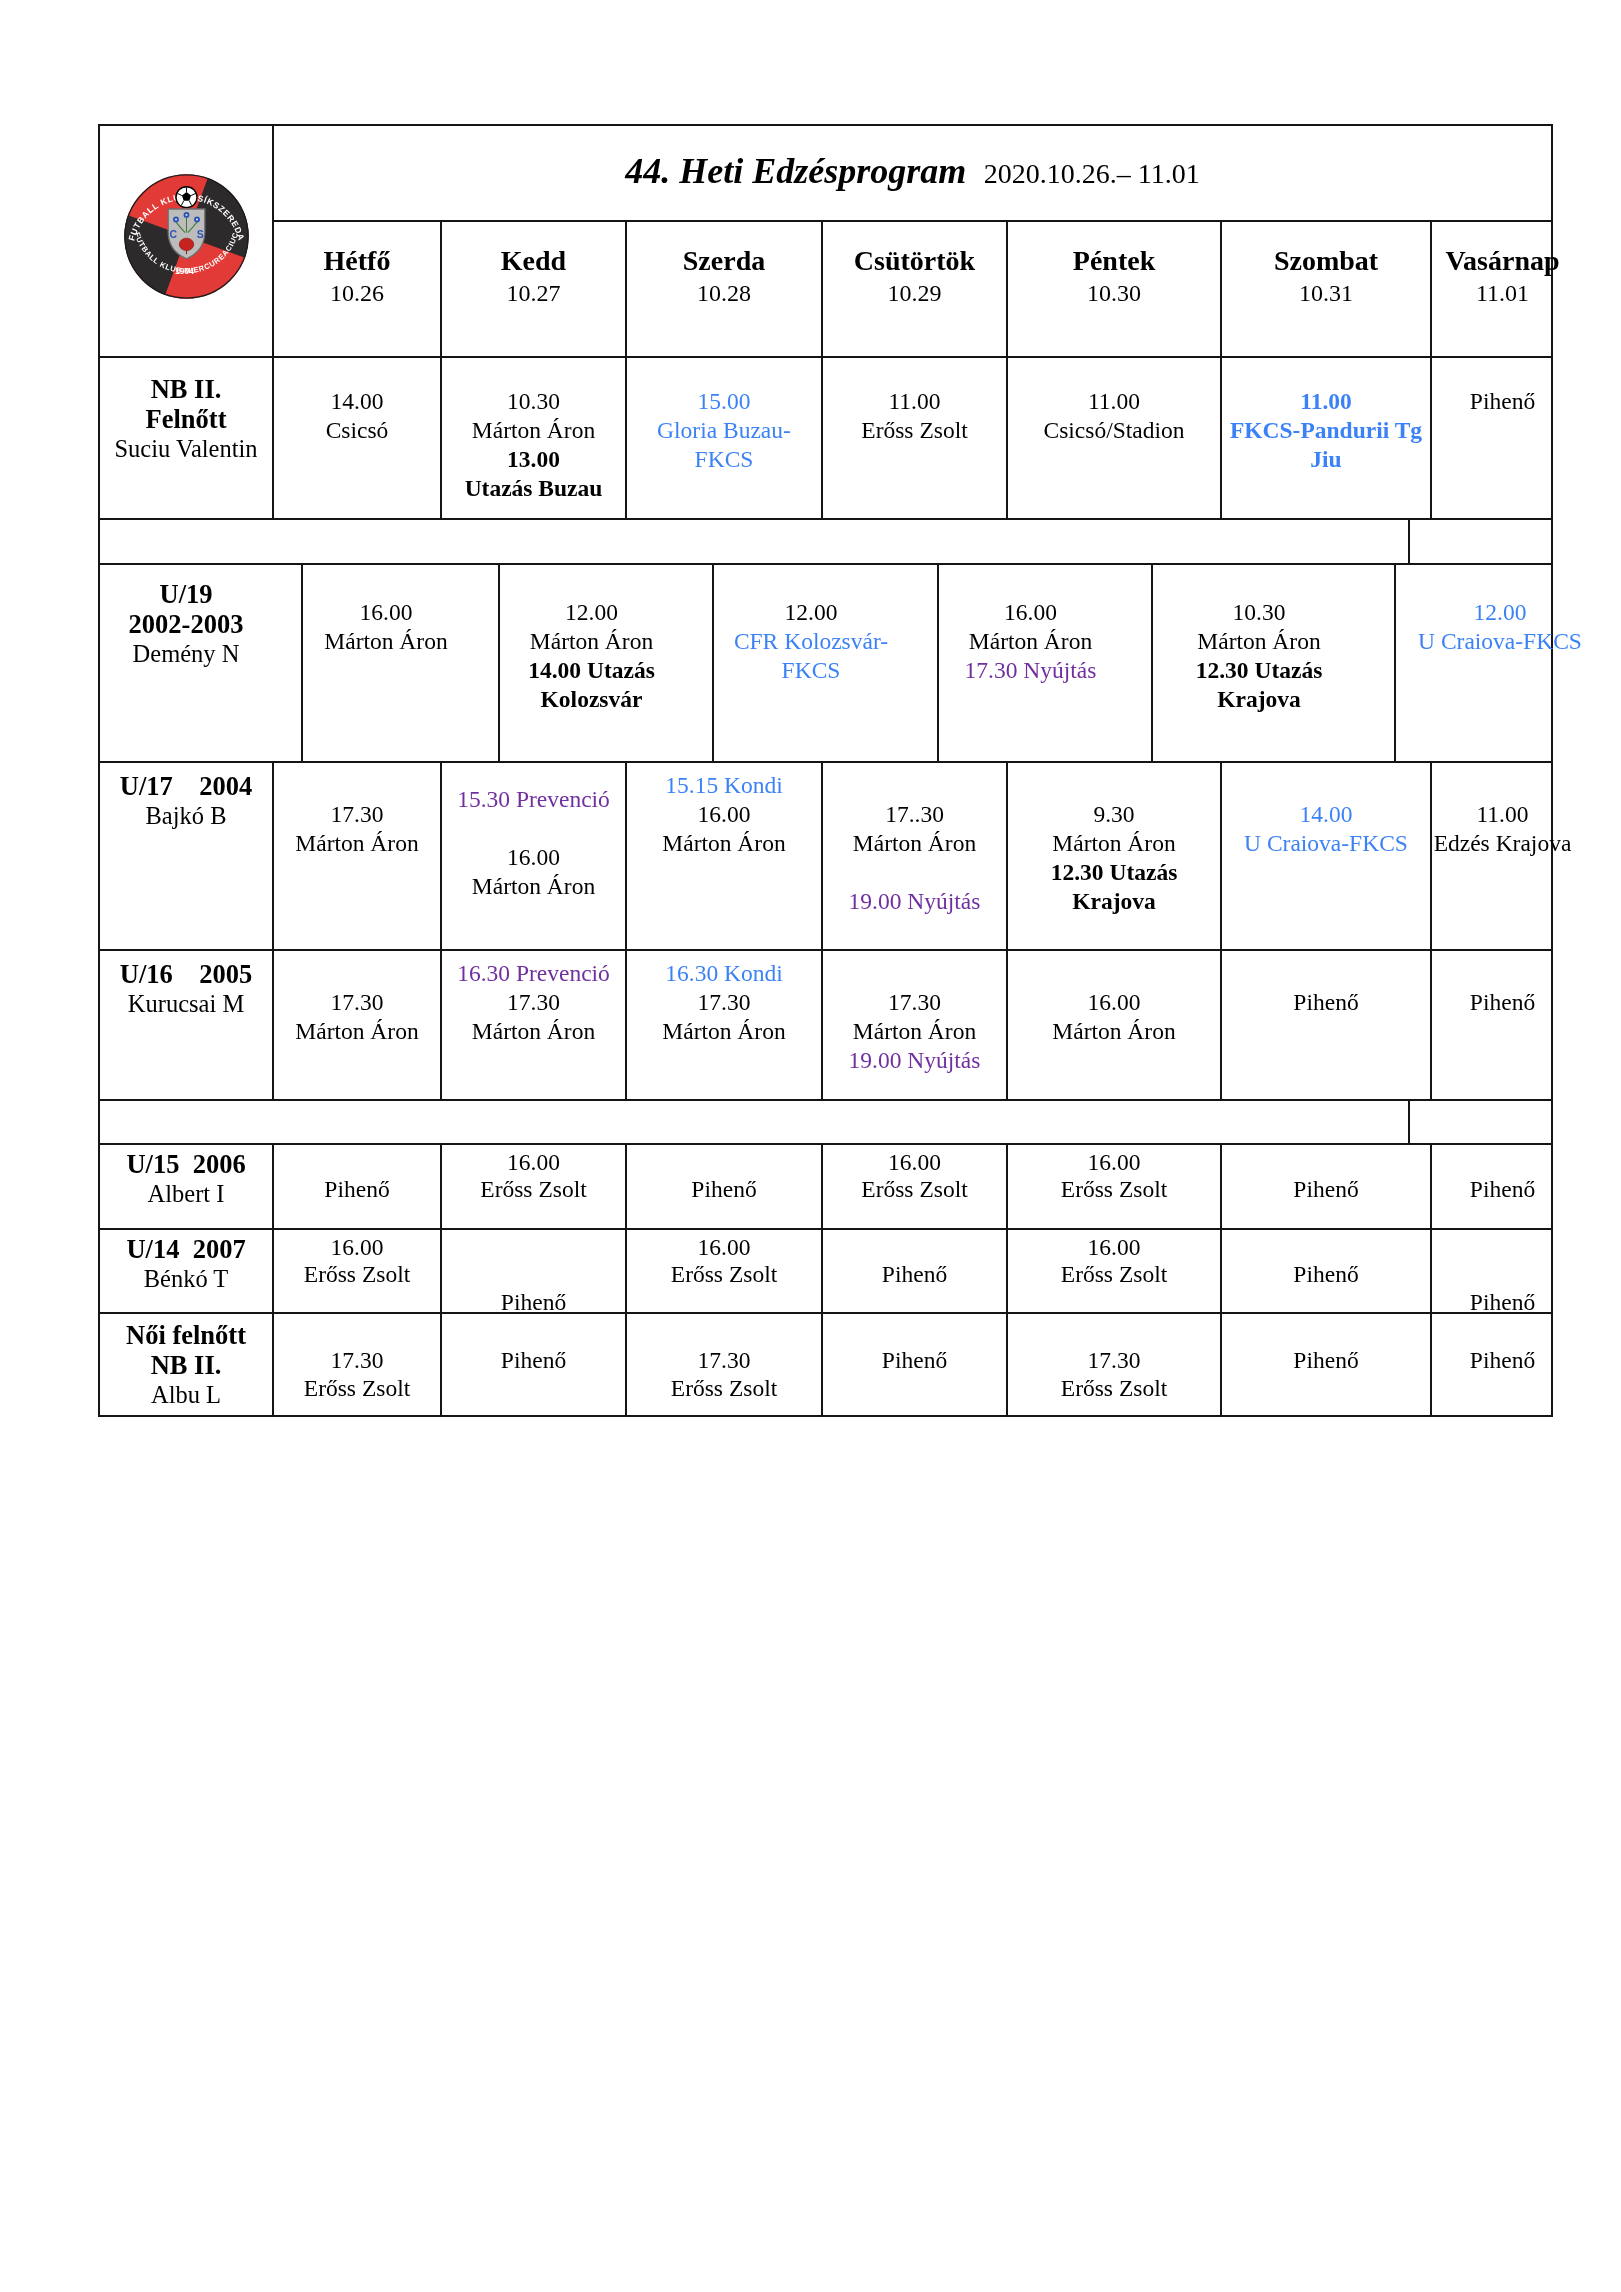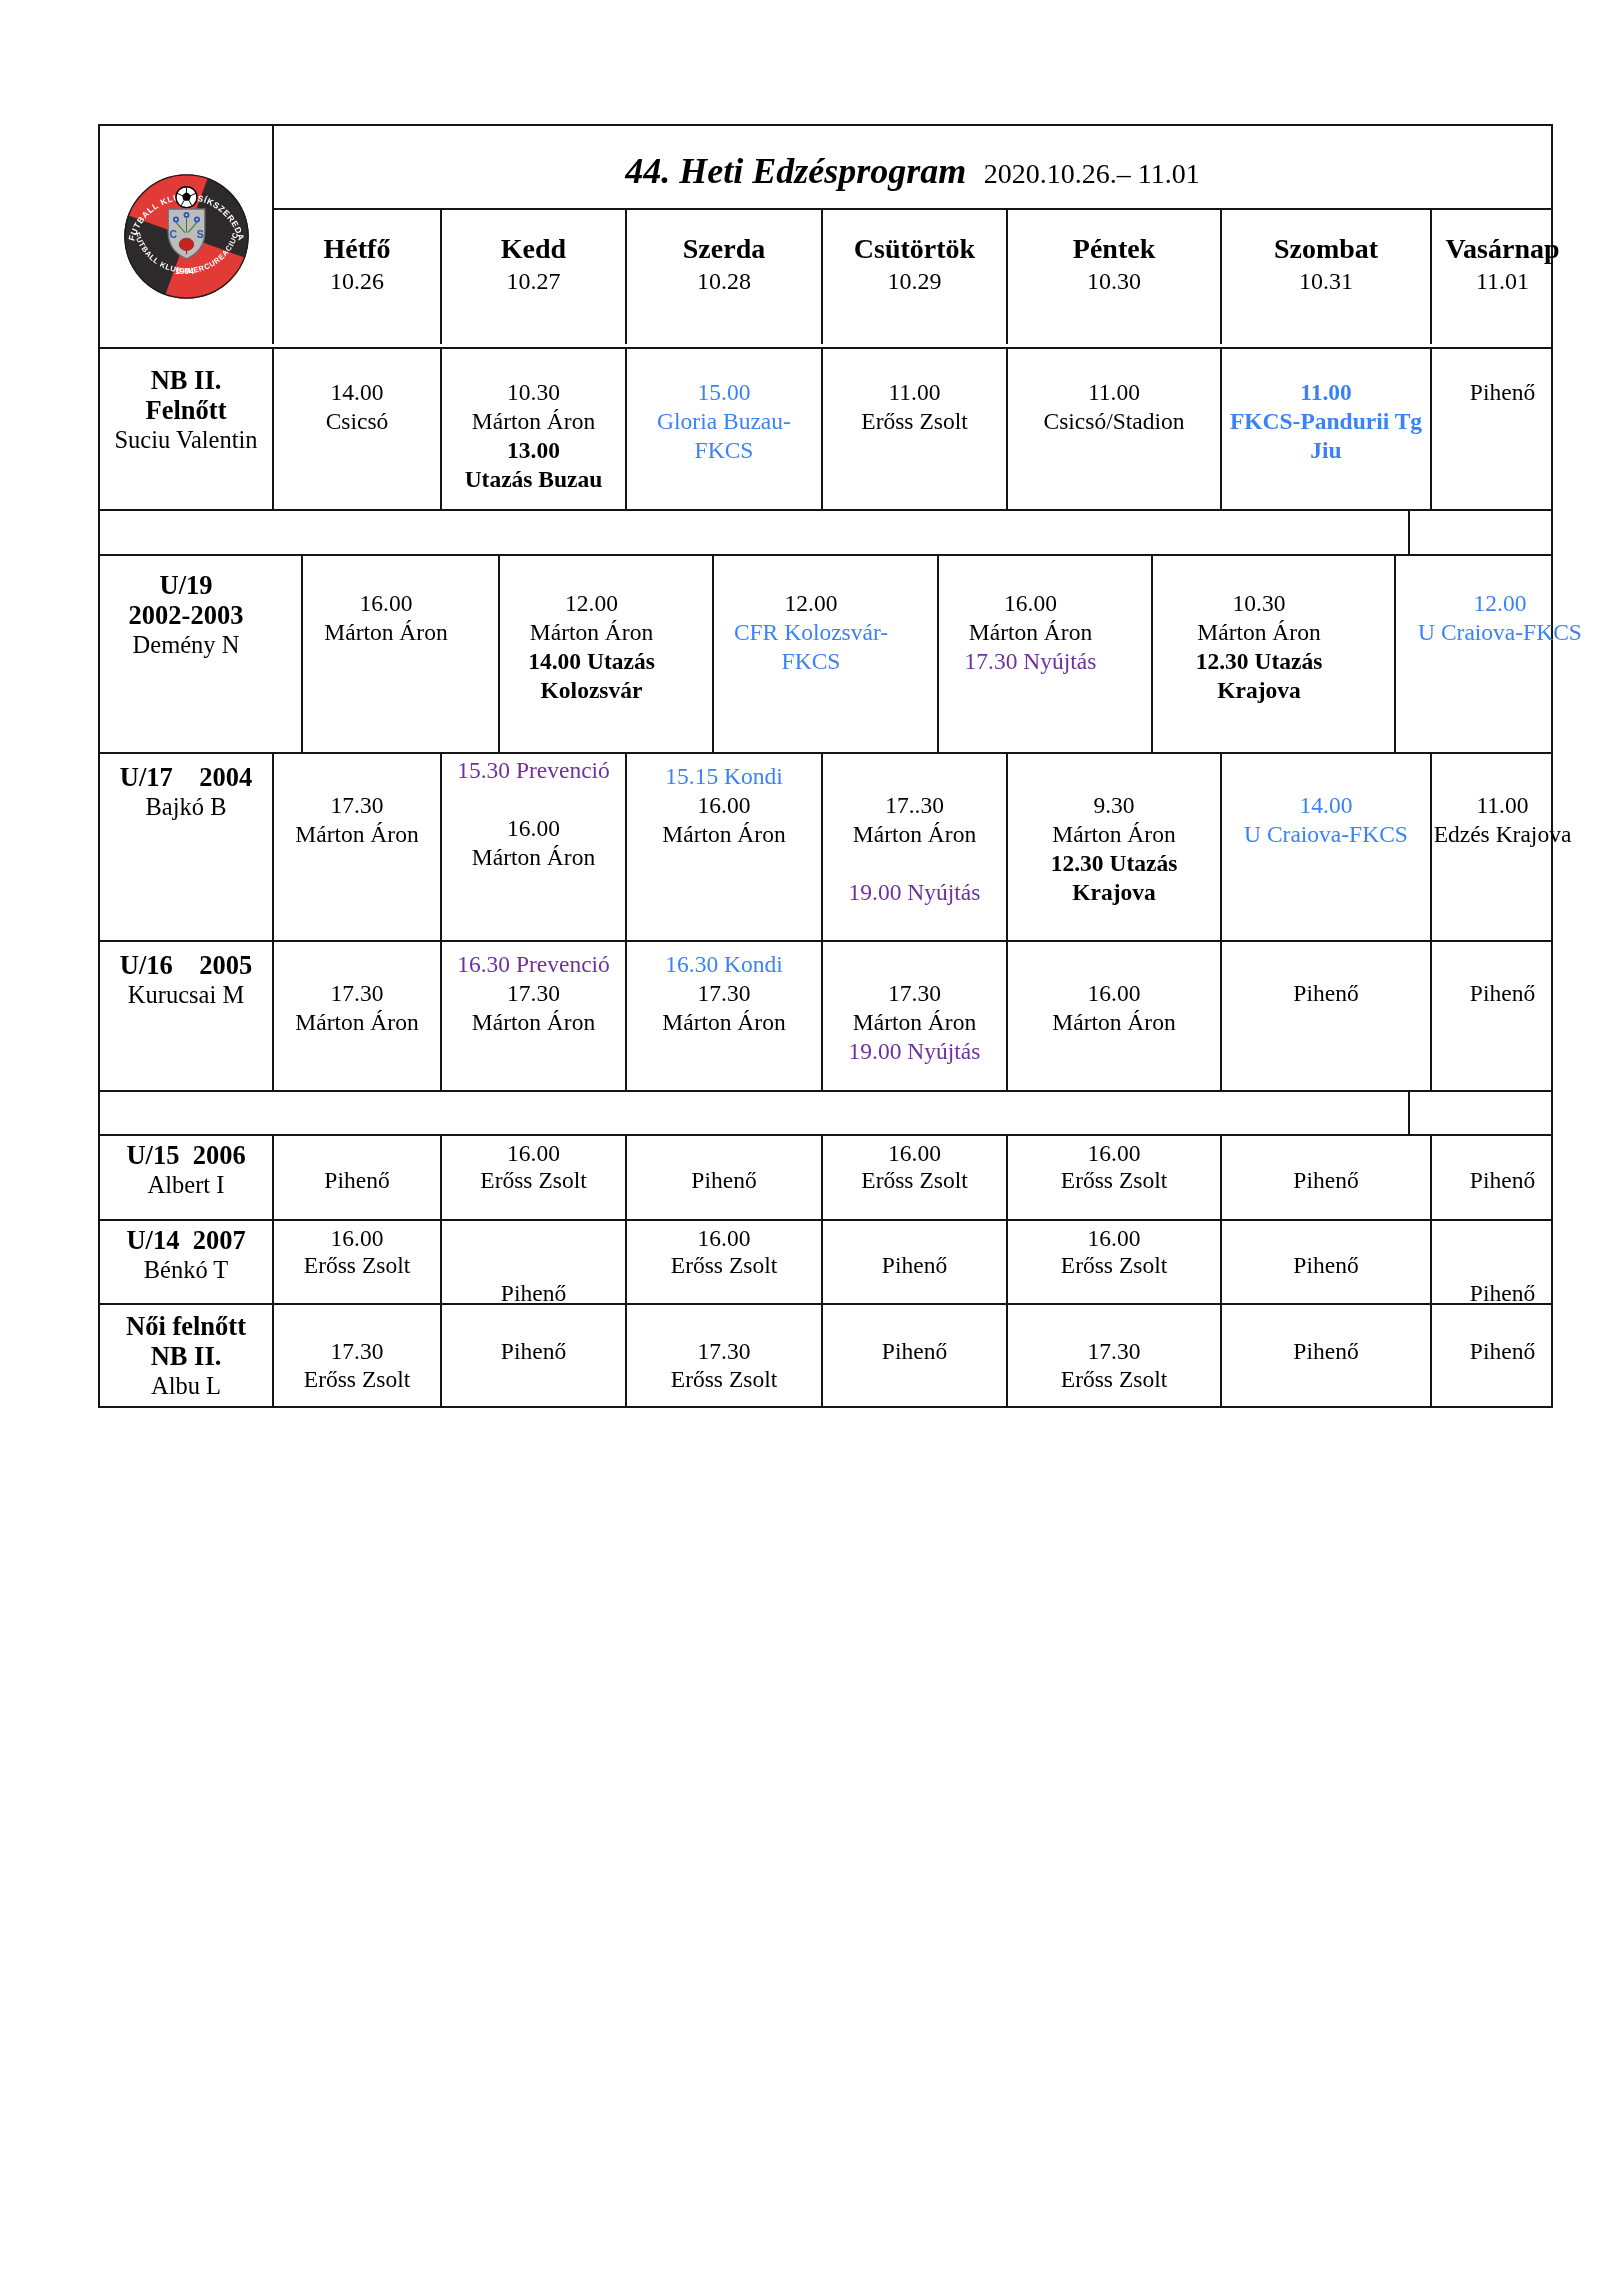--- a/index.html
+++ b/index.html
@@ -11,21 +11,21 @@
     position:absolute;left:98px;top:124px;width:1451px;
     border:2.9px solid #151515;box-sizing:content-box;background:#fff;
   }
   .header-band{display:flex;}
   .logo-cell{
     width:172px;height:221px;flex:0 0 auto;box-sizing:border-box;
     display:flex;align-items:center;justify-content:center;
   }
   .header-right{width:1279px;flex:0 0 auto;}
   .title-row{
-    height:84px;box-sizing:border-box;
+    height:96px;box-sizing:border-box;
     border-left:2px solid #151515;border-bottom:2px solid #151515;
     display:flex;justify-content:center;align-items:baseline;padding-top:23.5px;
   }
   .title-main{font-weight:bold;font-style:italic;font-size:36px;}
   .title-date{font-size:28px;margin-left:17.6px;}
   .days-row{display:flex;height:134px;}
   .days-row .cell{
     box-sizing:border-box;border-left:2px solid #151515;flex:0 0 auto;
     text-align:center;padding-top:21.6px;
   }
@@ -232,21 +232,21 @@
       <div class="row" style="height: 188px;">
         <div class="cell label-cell c0" style="padding-top: 7.8px;">
           <div class="lln lb">U/17&nbsp;&nbsp;&nbsp;&nbsp;2004</div>
           <div class="lln">Bajkó B</div>
         </div>
         <div class="cell day-cell c1" style="padding-top: 7.8px; line-height: 29px;">
           <div class="ln">&nbsp;</div>
           <div class="ln">17.30</div>
           <div class="ln">Márton Áron</div>
         </div>
-        <div class="cell day-cell c2" style="padding-top: 2px; line-height: 29px;">
+        <div class="cell day-cell c2" style="padding-top: 22px; line-height: 29px;">
           <div class="ln purple">15.30 Prevenció</div>
           <div class="ln">&nbsp;</div>
           <div class="ln">16.00</div>
           <div class="ln">Márton Áron</div>
         </div>
         <div class="cell day-cell c3" style="padding-top: 7.8px; line-height: 29px;">
           <div class="ln red">15.15 Kondi</div>
           <div class="ln">16.00</div>
           <div class="ln">Márton Áron</div>
         </div>

